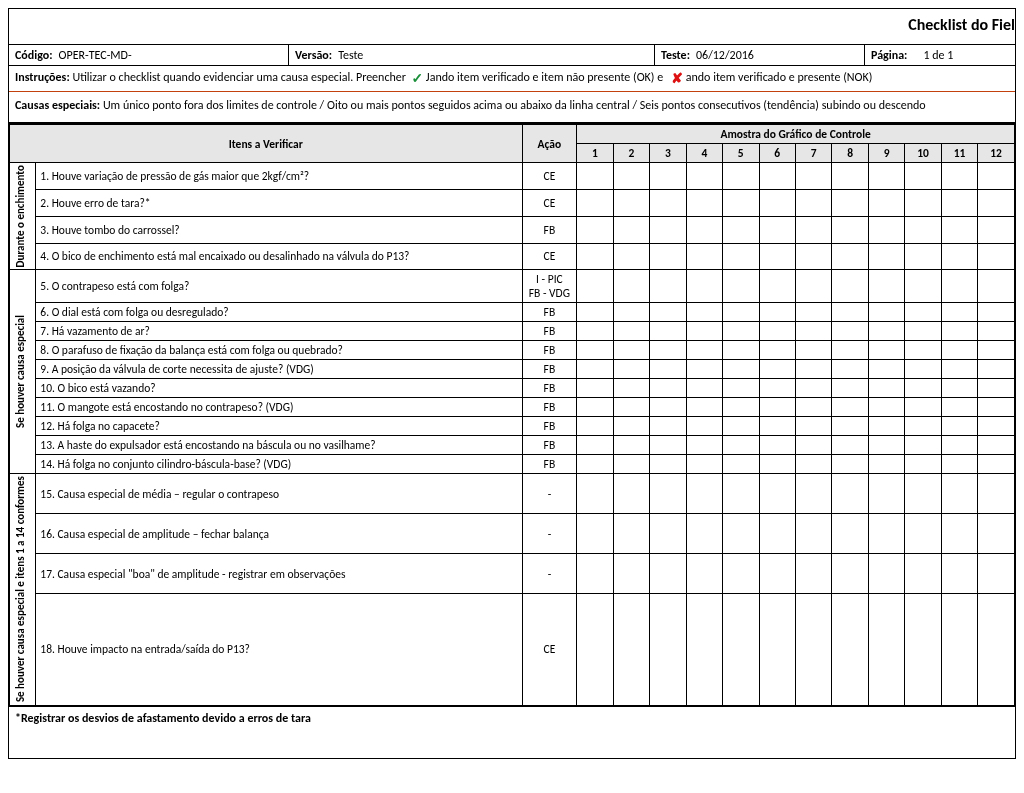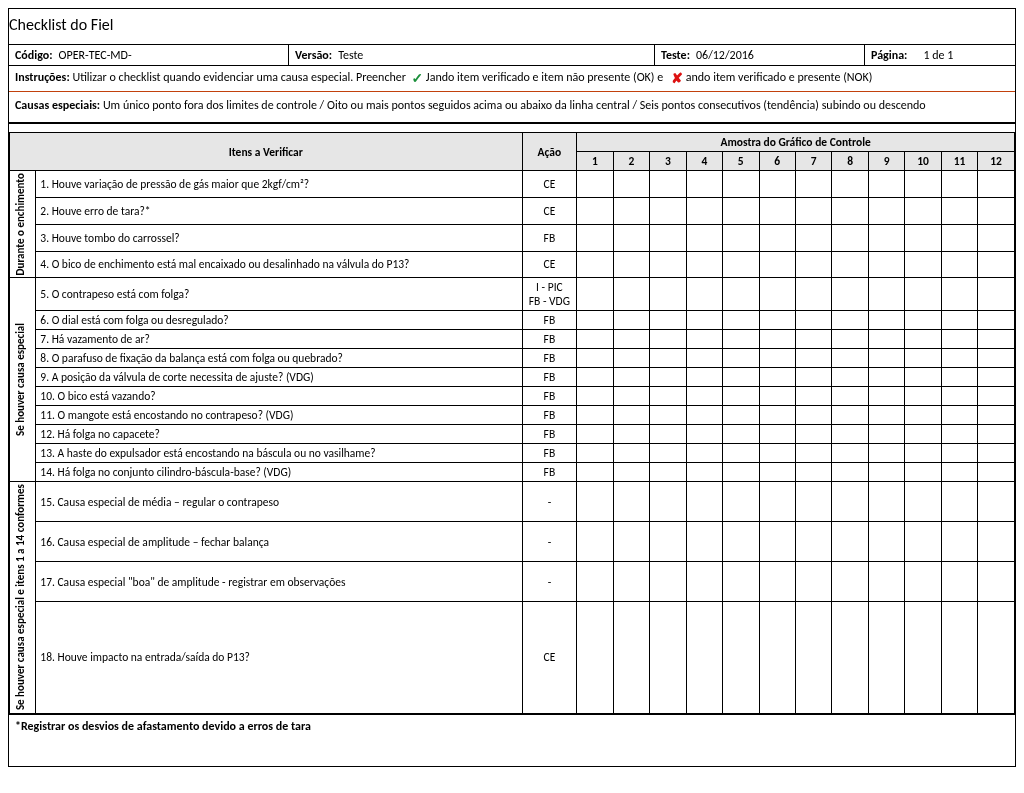--- a/index.html
+++ b/index.html
@@ -9,22 +9,22 @@
     margin: 0;
     padding: 8px;
     color: #000;
     background: #fff;
   }
   .sheet {
     width: 1008px;
     border: 1px solid #000;
   }
   .title {
-    text-align: left;
-    font-weight: normal;
+    text-align: right;
+    font-weight: bold;
     font-size: 16px;
     padding: 6px 0 10px 0;
     border-bottom: 1px solid #000;
   }
   .meta-row {
     display: flex;
     border-bottom: 1px solid #000;
   }
   .meta-cell {
     padding: 3px 6px;
@@ -43,21 +43,20 @@
   .check { color: #1a8f3a; font-weight: bold; font-size: 14px; vertical-align: middle; }
   .cross { color: #d11; font-weight: bold; font-size: 14px; vertical-align: middle; }
   .causas {
     padding: 6px 6px 10px 6px;
     border-bottom: 2px solid #000;
   }
   table.main {
     border-collapse: collapse;
     width: 100%;
     table-layout: fixed;
-    margin-top: 8px;
   }
   table.main th, table.main td {
     border: 1px solid #000;
     padding: 2px 4px;
     font-size: 11.5px;
     vertical-align: middle;
   }
   table.main th {
     background: #e6e6e6;
     font-weight: bold;

